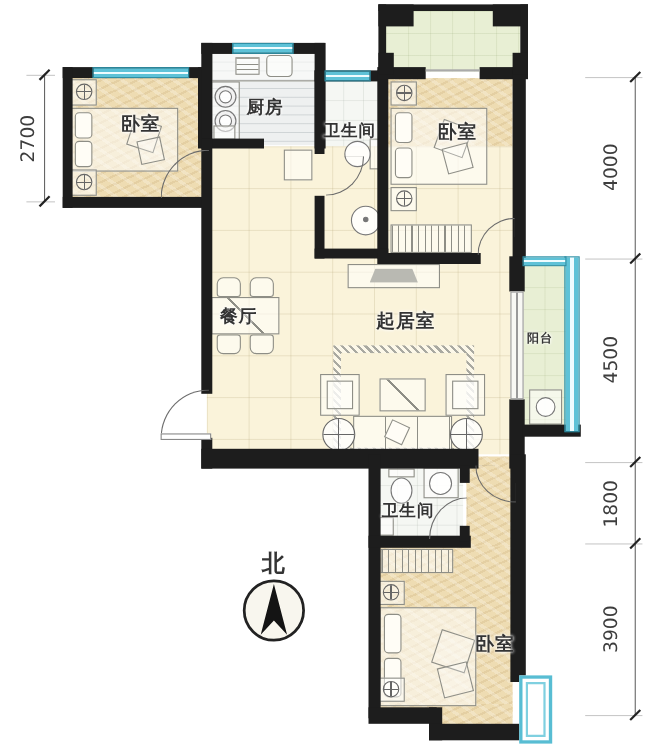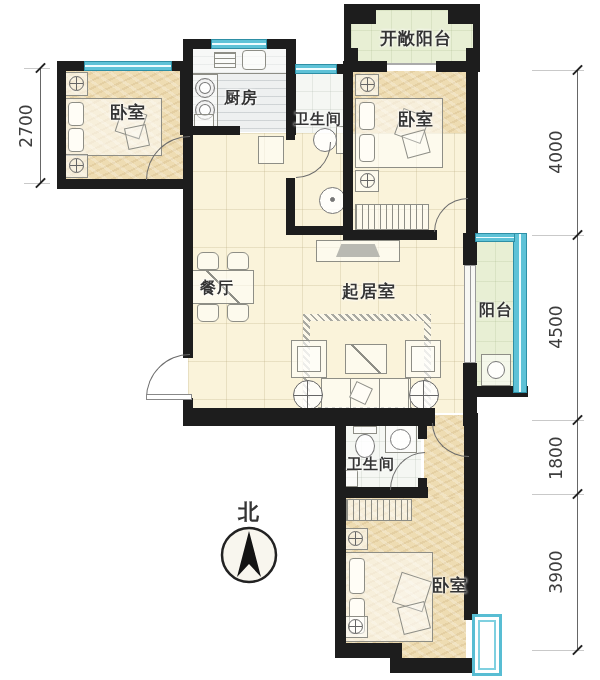--- a/index.html
+++ b/index.html
@@ -197,24 +197,23 @@
   <div class="a" style="left:146px;top:394px;width:46px;height:6px;background:#fff;border:1px solid #888;"></div>
   <div class="arc arc-br" style="left:296px;top:142px;width:35px;height:36px;"></div>
   <div class="arc arc-tl" style="left:434px;top:198px;width:34px;height:34px;"></div>
   <div class="arc arc-bl" style="left:432px;top:423px;width:37px;height:34px;"></div>
   <div class="arc arc-tl" style="left:390px;top:452px;width:35px;height:38px;"></div>
 
   <div class="label" style="left:110px;top:101px;font-size:17px;">卧室</div>
   <div class="label" style="left:224px;top:88px;font-size:16px;">厨房</div>
   <div class="label" style="left:294px;top:110px;font-size:15px;">卫生间</div>
   <div class="label" style="left:398px;top:108px;font-size:17px;">卧室</div>
-  <div class="label" style="left:380px;top:27px;font-size:17px;">开敞阳台</div>
   <div class="label" style="left:200px;top:278px;font-size:16px;">餐厅</div>
   <div class="label" style="left:342px;top:280px;font-size:17px;">起居室</div>
-  <div class="label" style="left:479px;top:300px;font-size:16px;">阳台</div>
+  <div class="label" style="left:479px;top:300px;font-size:11px;">阳台</div>
   <div class="label" style="left:347px;top:455px;font-size:15px;">卫生间</div>
   <div class="label" style="left:432px;top:574px;font-size:17px;">卧室</div>
 
   <div class="label" style="left:238px;top:498px;font-size:21px;">北</div>
   <div class="a" style="left:220px;top:526px;width:58px;height:58px;">
     <svg width="58" height="58" viewBox="0 0 58 58">
       <circle cx="29" cy="29" r="27" fill="#f8f6ee" stroke="#222" stroke-width="2.5"></circle>
       <path d="M29 5 L41 51 L29 38 L17 51 Z" fill="#141414"></path>
     </svg>
   </div>

